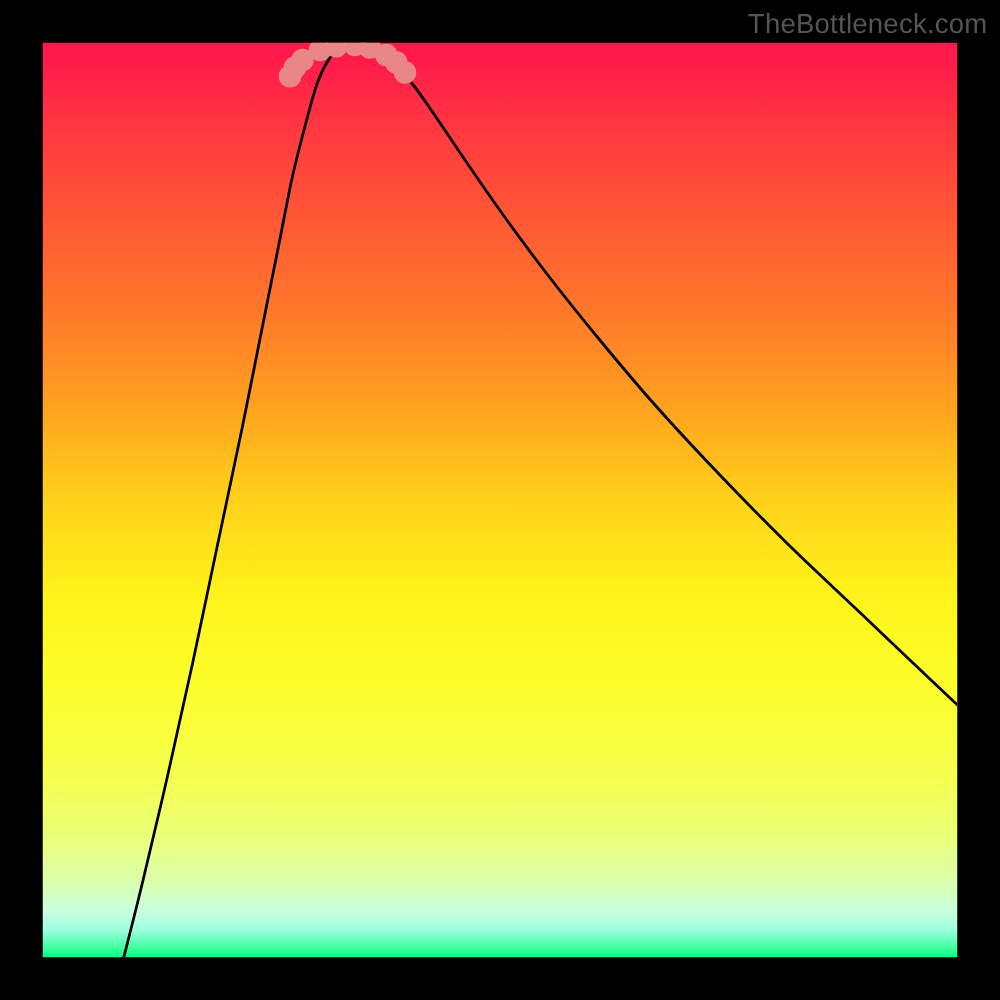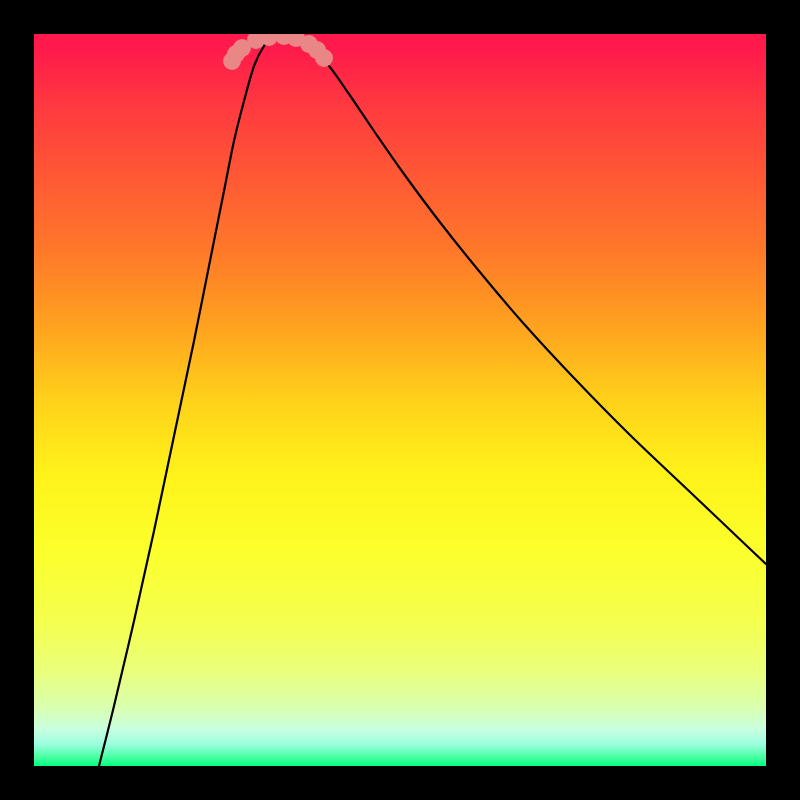--- a/index.html
+++ b/index.html
@@ -85,13 +85,14 @@
           <circle cx="235" cy="3" r="9" fill="#e98787"></circle>
           <circle cx="250" cy="2" r="9" fill="#e98787"></circle>
           <circle cx="262" cy="4" r="9" fill="#e98787"></circle>
           <circle cx="275" cy="10" r="9" fill="#e98787"></circle>
           <circle cx="283" cy="16" r="9" fill="#e98787"></circle>
           <circle cx="290" cy="24" r="9" fill="#e98787"></circle>
         </g>
     </svg>
   </div>
 
+  <div class="watermark">TheBottleneck.com</div>
 </div>
 
 </body></html>

